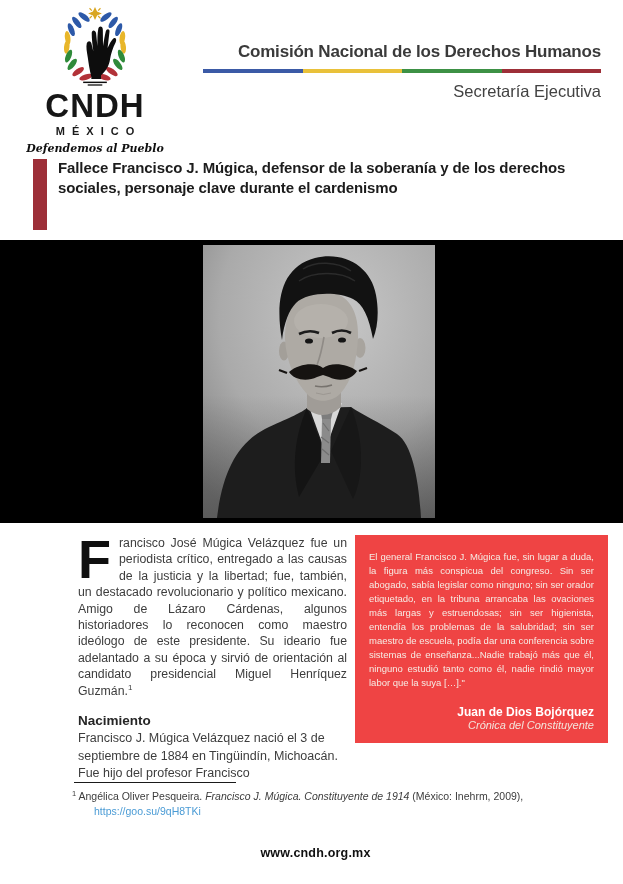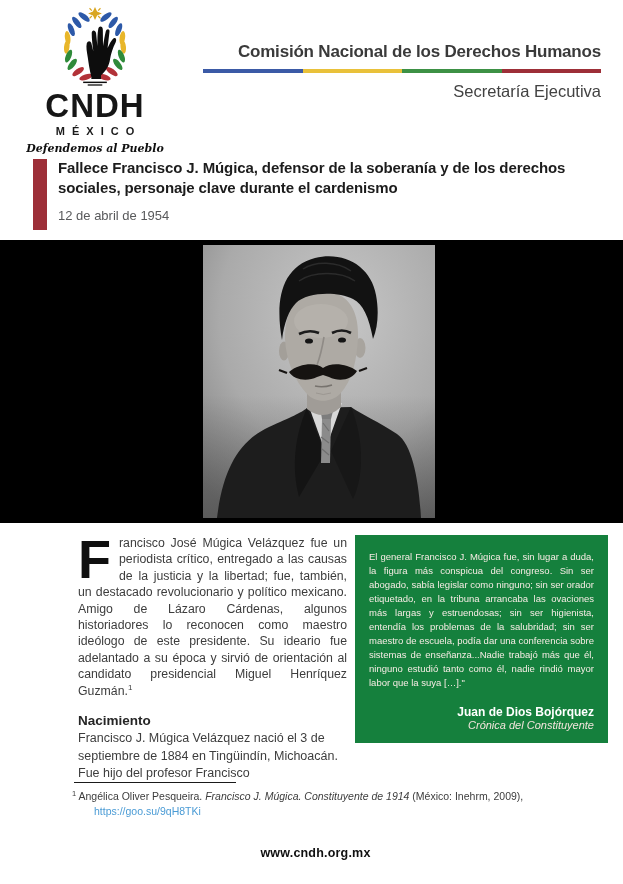--- a/index.html
+++ b/index.html
@@ -119,21 +119,20 @@
       <div class="bar-seg" style="background: rgb(233, 193, 58);"></div>
       <div class="bar-seg" style="background: rgb(61, 145, 69);"></div>
       <div class="bar-seg" style="background: rgb(157, 47, 56);"></div>
     </div>
     <div class="org-subtitle">Secretaría Ejecutiva</div>
   </div>
 
   <div class="article-header">
     <div class="accent-bar" style="background: rgb(157, 47, 56);"></div>
     <div class="article-title">Fallece Francisco J. Múgica, defensor de la soberanía y de los derechos sociales, personaje clave durante el cardenismo</div>
-    <div class="article-date">12 de abril de 1954</div>
   </div>
 
   <div class="photo-band">
     <svg class="portrait" viewBox="0 0 232 273" aria-hidden="true">
       <defs>
         <radialGradient id="bgG" cx="58%" cy="26%" r="85%">
           <stop offset="0%" stop-color="#c7c7c7"></stop>
           <stop offset="60%" stop-color="#aaaaaa"></stop>
           <stop offset="100%" stop-color="#7e7e7e"></stop>
         </radialGradient>
@@ -178,21 +177,21 @@
       <path d="M86,127 C96,118 114,117 120,123 C127,117 144,118 154,126 C149,135 136,137 126,132 L120,130 L114,132 C104,137 91,135 86,127 Z" fill="#161311"></path>
       <path d="M84,128 L76,125 M156,126 L164,123" stroke="#161311" stroke-width="2.2"></path>
 
       <path d="M112,141 Q120,143 129,140" stroke="#77736e" stroke-width="1.5" fill="none"></path>
       <path d="M113,148 Q120,151 128,148" stroke="#8f8b86" stroke-width="1" opacity="0.6" fill="none"></path>
     </svg>
   </div>
 
   <div class="content">
 
-    <div class="quote-box" style="background: #15803d;">
+    <div class="quote-box" style="background: #ef4444;">
       <div class="quote-text">El general Francisco J. Múgica fue, sin lugar a duda, la figura más conspicua del congreso. Sin ser abogado, sabía legislar como ninguno; sin ser orador etiquetado, en la tribuna arrancaba las ovaciones más largas y estruendosas; sin ser higienista, entendía los problemas de la salubridad; sin ser maestro de escuela, podía dar una conferencia sobre sistemas de enseñanza...Nadie trabajó más que él, ninguno estudió tanto como él, nadie rindió mayor labor que la suya […]."</div>
       <div class="quote-author">Juan de Dios Bojórquez</div>
       <div class="quote-source">Crónica del Constituyente</div>
     </div>
 
     <div class="intro-para">
       <span class="dropcap">F</span><span>rancisco José Múgica Velázquez fue un periodista crítico, entregado a las causas de la justicia y la libertad; fue, también, un destacado revolucionario y político mexicano. Amigo de Lázaro Cárdenas, algunos historiadores lo reconocen como maestro ideólogo de este presidente. Su ideario fue adelantado a su época y sirvió de orientación al candidato presidencial Miguel Henríquez Guzmán.</span><sup class="fn-ref">1</sup>
     </div>
 
     <div class="section-heading">Nacimiento</div>

